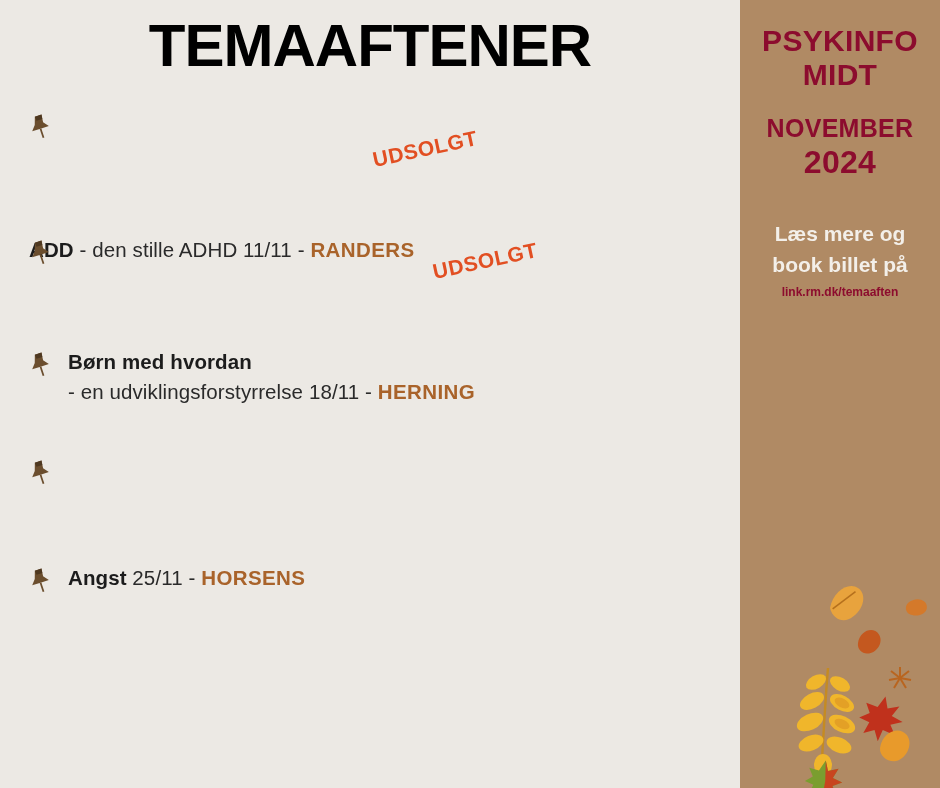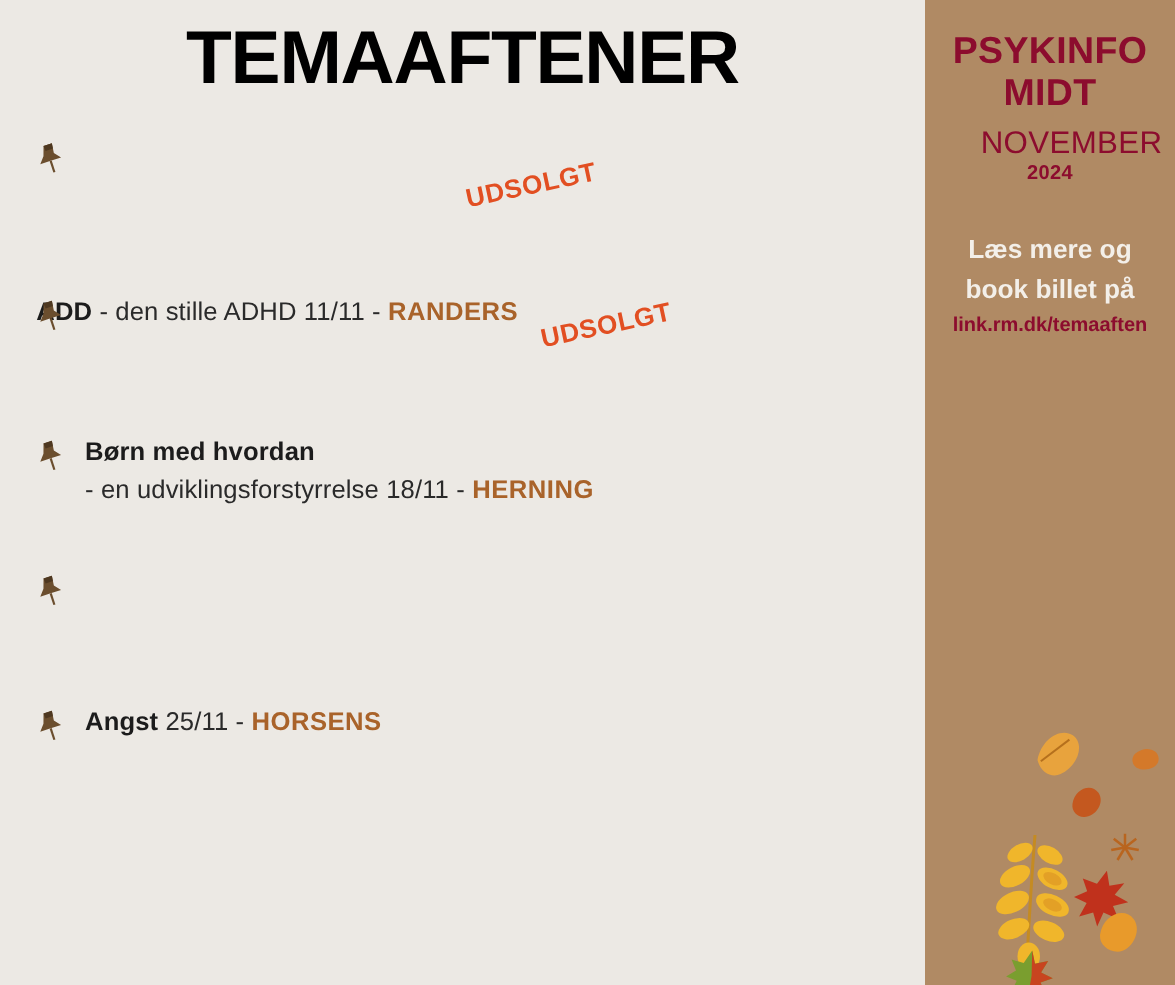--- a/index.html
+++ b/index.html
@@ -111,46 +111,45 @@
     letter-spacing: 0.3px;
   }
   .presents {
     font-weight: bold;
     font-size: 16px;
     color: #1c1c1c;
     letter-spacing: 0.8px;
     margin-top: 24px;
   }
   .month {
-    font-weight: normal;
+    font-weight: bold;
     font-size: 25px;
     color: #8c0c2e;
     letter-spacing: 0.3px;
-    margin-top: 8px;
+    margin-top: 22px;
     line-height: 1.2;
-    text-align: right;
   }
   .year {
     font-weight: bold;
-    font-size: 16px;
+    font-size: 32px;
     color: #8c0c2e;
     letter-spacing: 0.3px;
     line-height: 1.2;
   }
   .booking {
     margin-top: 36px;
     font-size: 21px;
     font-weight: bold;
     color: #f3efe9;
     line-height: 1.5;
   }
   .booking-link {
     display: block;
     margin-top: 2px;
-    font-size: 16px;
+    font-size: 12px;
     font-weight: bold;
     color: #8c0c2e;
     text-decoration: none;
     line-height: 1.5;
   }
   .leaves {
     position: absolute;
     left: 0;
     bottom: 0;
     width: 200px;

